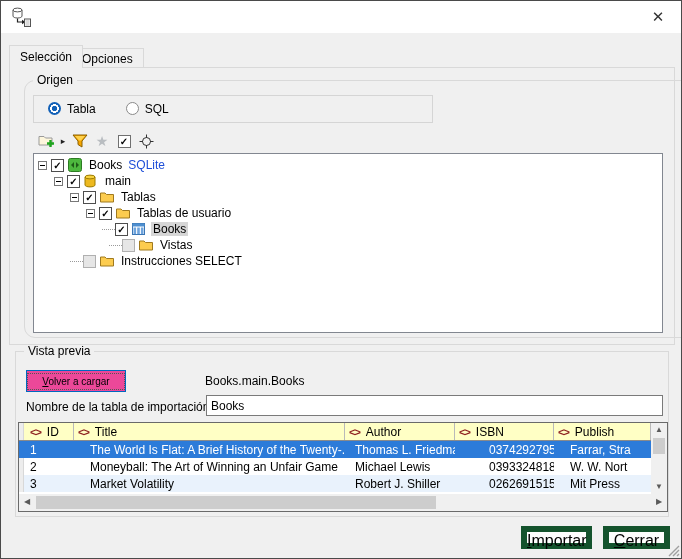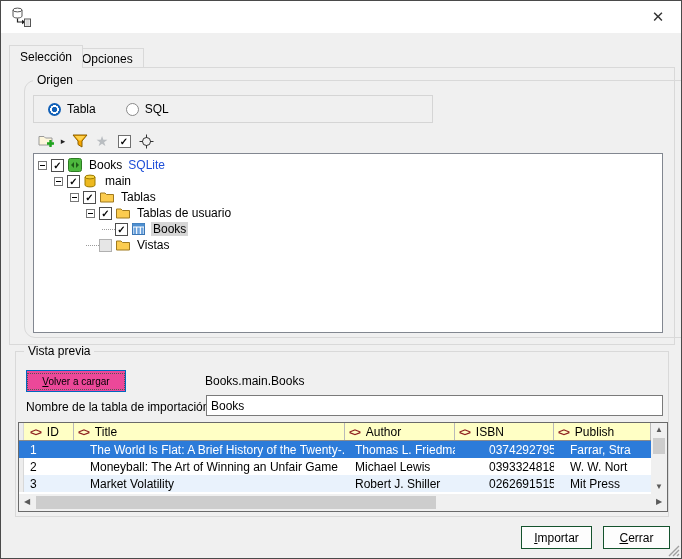--- a/index.html
+++ b/index.html
@@ -28,21 +28,21 @@
   
   .group { position:absolute; border:1px solid #d9d9d9; }
   .group-label { position:absolute; top:-8px; left:8px; background:#f0f0f0; padding:0 4px; }
 
   .origen-group { left:22px; top:78px; width:674px; height:258px;border-radius:11px; }
   .preview-group { left:14px; top:350px; width:654px; height:166px; }
 
   
   .radio-box { position:absolute; left:8px; top:14px; width:400px; height:28px;
                border:1px solid #d5d5d5; display:flex; align-items:center; }
-  .radio { display:flex; align-items:center; margin-left:14px; cursor:pointer; }
+  .radio { display:flex; margin-left:14px; cursor:pointer; }
   .radio + .radio { margin-left:30px; }
   .rb { width:13px; height:13px; border-radius:50%; margin-right:6px; }
   .rb.on  { background:radial-gradient(circle, #1160b7 0 2.6px, #fff 2.9px 4.2px, #1160b7 4.5px 7px); }
   .rb.off { background:#fff; border:1px solid #8a8a8a; }
 
   
   .toolbar { position:absolute; left:10px; top:50px; height:20px; display:flex; align-items:center; }
   .tbtn { display:flex; align-items:center; justify-content:center; width:22px; height:20px; cursor:pointer; }
   .tbtn.narrow { width:12px; }
   .drop-arrow { font-size:9px; color:#222; }
@@ -106,22 +106,22 @@
   .sarrow { position:absolute; color:#5a5a5a; font-size:8px; line-height:14px; text-align:center; cursor:pointer; }
   .vscroll .up   { top:0; left:0; width:16px; height:14px; }
   .vscroll .down { bottom:0; left:0; width:16px; height:14px; }
   .vthumb { position:absolute; top:15px; left:2px; width:12px; height:16px; background:#cdcdcd; cursor:pointer; }
   .hscroll .left  { left:0; top:1px; width:16px; height:15px; }
   .hscroll .right { right:0; top:1px; width:16px; height:15px; }
   .hthumb { position:absolute; left:17px; top:2px; width:400px; height:13px; background:#cdcdcd; cursor:pointer; }
 
   
   .footer-btn { position:absolute; top:525px; height:23px; background:#fdfdfd;
-                border:1px solid #14532d; cursor:pointer; font-family:"Liberation Sans",sans-serif;
-                font-size:12px; }
+                border:6px solid #14532d; cursor:pointer; font-family:"Liberation Sans",sans-serif;
+                font-size:16px; }
   .btn-importar { left:520px; width:71px; }
   .btn-cerrar  { left:602px; width:67px; }
   .grip { position:absolute; right:1px; bottom:1px; width:13px; height:13px; }
 </style>
 </head>
 <body>
 
 <div class="dialog">
 
   <div class="titlebar">
@@ -244,31 +244,41 @@
               <rect x="0.5" y="0.5" width="12" height="11" fill="#fff" stroke="#3a76b5"></rect>
               <rect x="0.5" y="0.5" width="12" height="3" fill="#4e8fd0"></rect>
               <rect x="1.5" y="4.5" width="2.6" height="6.5" fill="#6ea3dc"></rect>
               <rect x="5.2" y="4.5" width="2.6" height="6.5" fill="#6ea3dc"></rect>
               <rect x="8.9" y="4.5" width="2.6" height="6.5" fill="#6ea3dc"></rect>
             </svg>
           </span>
           <span class="tlabel selected">Books</span>
         </div>
 
-        <div class="trow" style="padding-left:52px;">
+        <div class="trow" style="padding-left:52px;margin-left:23px;">
           <span class="connector"></span>
           <span class="cb off"></span>
           <span class="ticon">
             <svg width="14" height="12" viewBox="0 0 14 12">
               <path d="M0.5 2 L5 2 L6.5 3.5 L13.5 3.5 L13.5 11 L0.5 11 Z" fill="#fccc4f" stroke="#a07a1f"></path>
             </svg>
           </span>
           <span class="tlabel">Vistas</span>
         </div>
 
+        <div class="trow" style="padding-left:36px;">
+          <span class="connector"></span>
+          <span class="cb off"></span>
+          <span class="ticon">
+            <svg width="14" height="12" viewBox="0 0 14 12">
+              <path d="M0.5 2 L5 2 L6.5 3.5 L13.5 3.5 L13.5 11 L0.5 11 Z" fill="#fccc4f" stroke="#a07a1f"></path>
+            </svg>
+          </span>
+          <span class="tlabel">Instrucciones SELECT</span>
+        </div>
 
       </div>
     </div>
   </div>
 
   <div class="group preview-group">
     <span class="group-label">Vista previa</span>
 
     <button class="reload-btn">
       <span class="focus">

